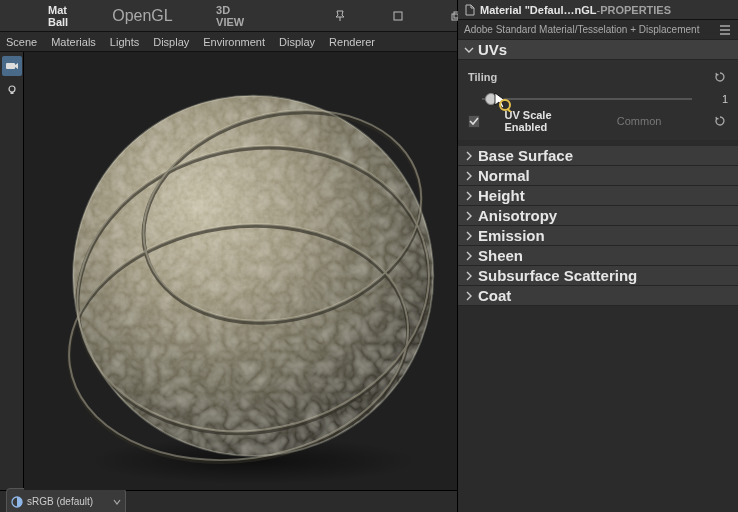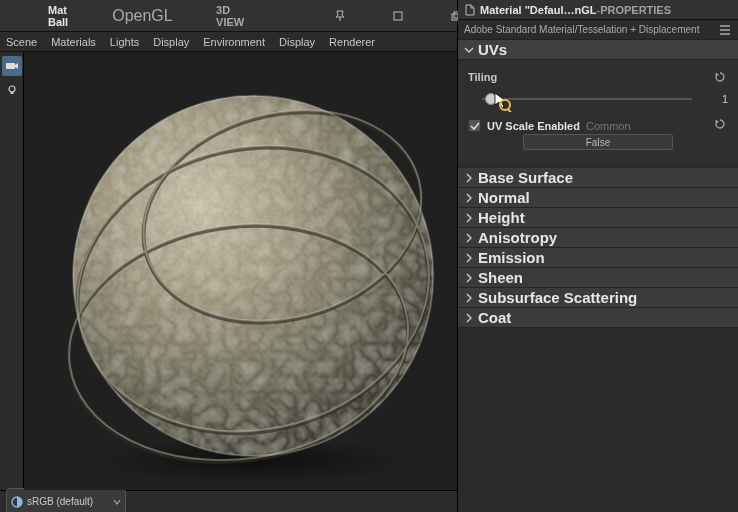--- a/index.html
+++ b/index.html
@@ -61,21 +61,21 @@
   .reset-btn { width: 16px; height: 16px; display: flex; align-items: center; justify-content: center; cursor: pointer; color: #aaa; }
   .reset-btn svg { width: 12px; height: 12px; }
 
   .slider-row { display: flex; align-items: center; height: 22px; padding-left: 14px; position: relative; }
   .slider-track { flex: 1; height: 2px; background: #555; position: relative; margin-right: 16px; }
   .slider-handle { position: absolute; top: -5px; width: 12px; height: 12px; border-radius: 50%; background: #ccc; border: 1px solid #888; left: 3px; }
   .slider-val { width: 20px; text-align: right; color: #ccc; font-size: 11px; }
   .cursor-overlay { position: absolute; left: 23px; top: 2px; pointer-events: none; }
   .cursor-overlay svg { width: 22px; height: 22px; }
 
-  .check-row { display: flex; align-items: flex-end; height: 22px; gap: 6px; padding-left: 0; }
+  .check-row { display: flex; align-items: center; height: 22px; gap: 24px; padding-left: 0; }
   .check-box { width: 13px; height: 13px; background: #555; border: 1px solid #333; display: flex; align-items: center; justify-content: center; cursor: pointer; }
   .check-box svg { width: 10px; height: 10px; }
   .sub-label { color: #e2e2e2; font-weight: bold; font-size: 11px; }
 
   .false-row { display: flex; justify-content: center; padding: 2px 0 4px 0; }
   .false-field { width: 150px; height: 16px; background: #3a3a3a; border: 1px solid #555; border-radius: 2px; display: flex; align-items: center; justify-content: center; color: #bbb; font-size: 10px; }
 
   .sections-gap { height: 6px; background: #2b2b2b; }
 </style>
 </head>
@@ -287,25 +287,20 @@
         <span class="sub-label">UV Scale Enabled</span>
         <span class="prop-label dim">Common</span>
         <span class="prop-spacer"></span>
         <span class="reset-btn">
           <svg viewBox="0 0 12 12">
               <path d="M6 2 A4 4 0 1 1 2.5 4" fill="none" stroke="#aaa" stroke-width="1.3"></path>
               <path d="M2 2 L2.5 4 L4.5 3.5" fill="none" stroke="#aaa" stroke-width="1.3"></path>
             </svg>
         </span>
       </div>
-      <div class="false-row">
-        <div class="false-field">
-          <span>False</span>
-        </div>
-      </div>
     </div>
 
     <div class="sections-gap"></div>
 
     <div class="section-header">
       <span class="chev">
           <svg viewBox="0 0 10 10">
             <path d="M3 1 L7 5 L3 9" fill="none" stroke="#ccc" stroke-width="1.4"></path>
           </svg>
         </span>

